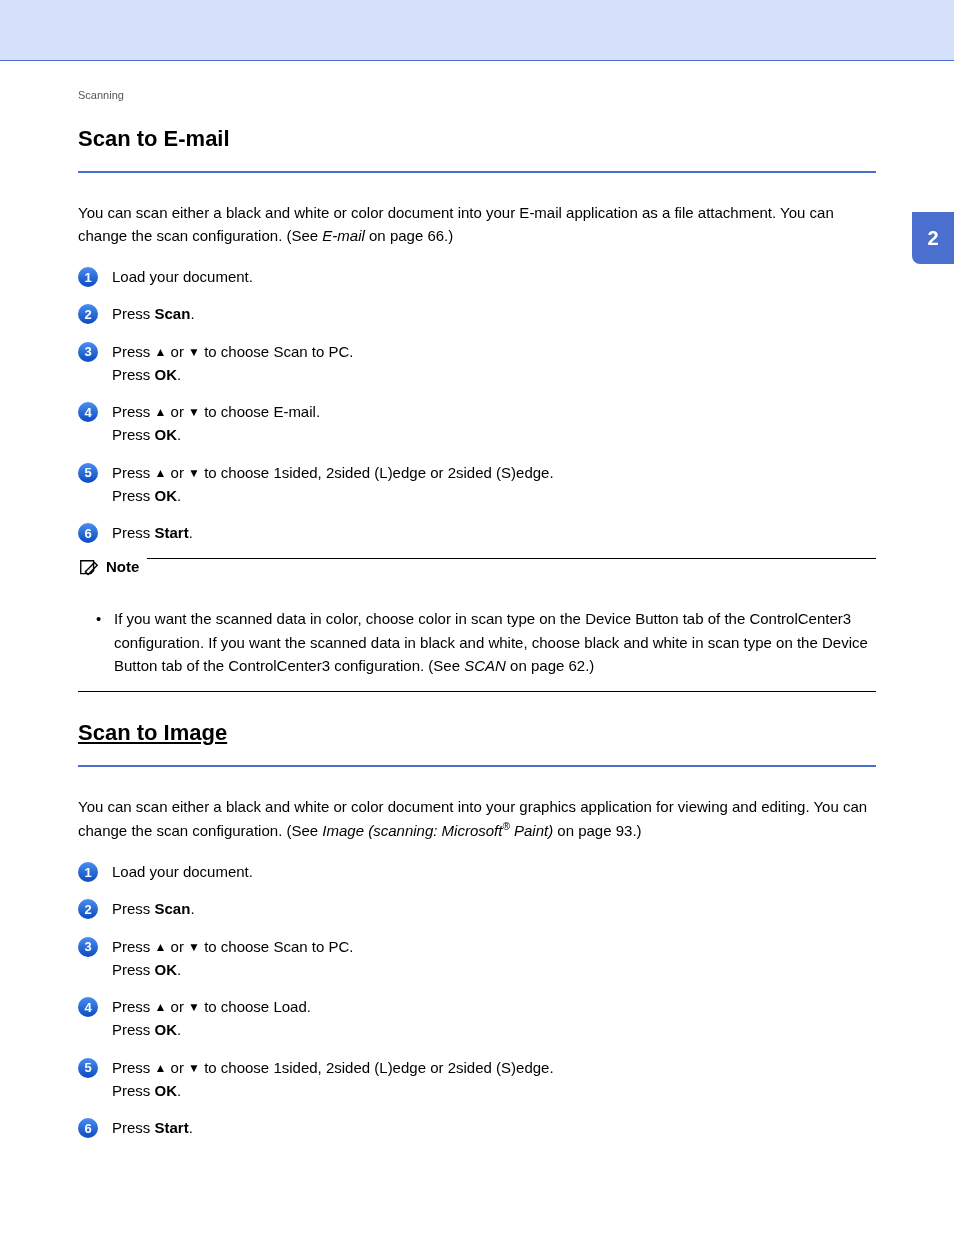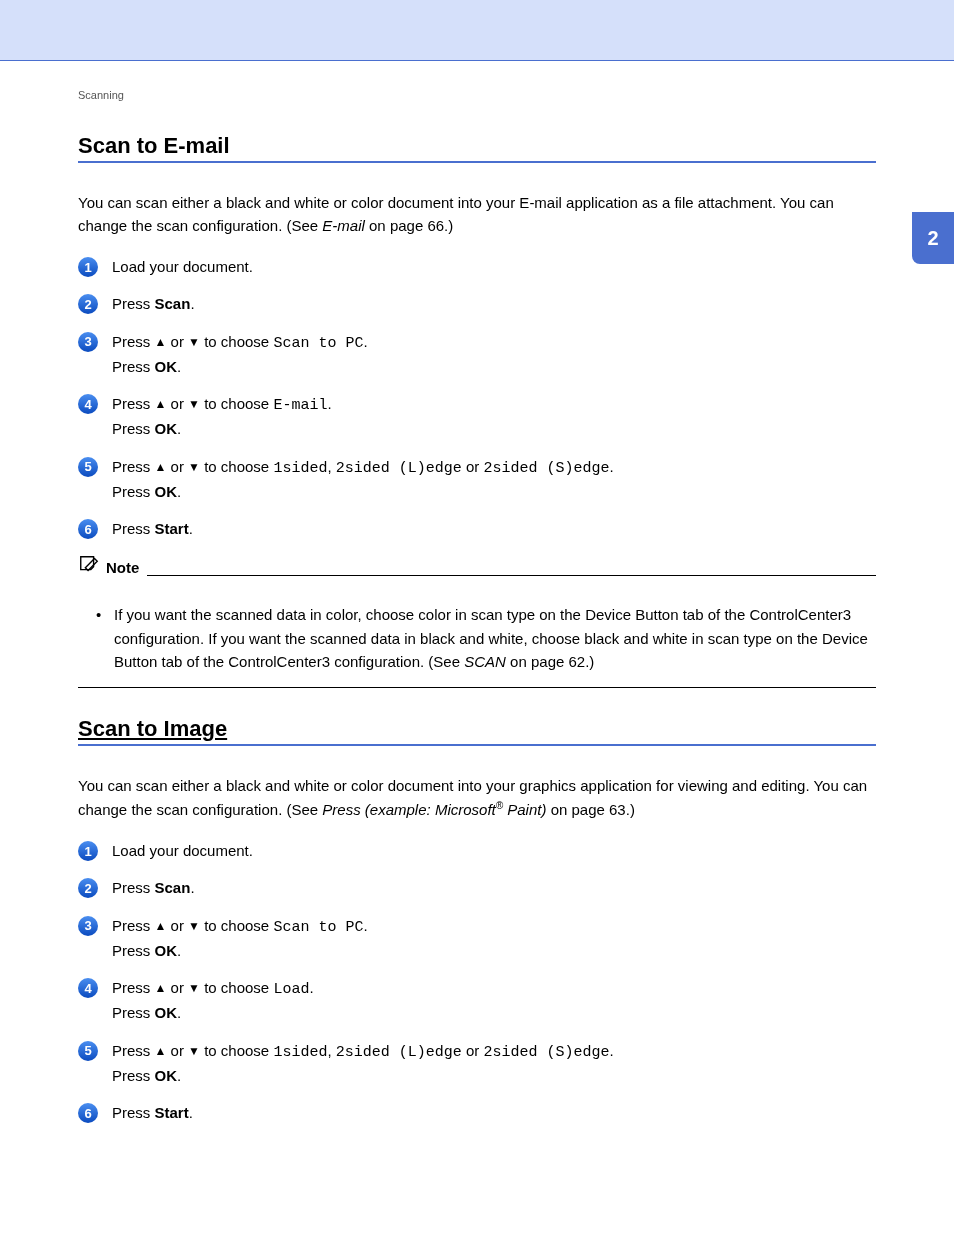--- a/index.html
+++ b/index.html
@@ -1,30 +1,30 @@
 <!DOCTYPE html>
 <html><head>
 <meta charset="utf-8">
 <style>
 html, body { margin:0; padding:0; background:#fff; font-family:Arial,Helvetica,sans-serif; color:#000; }
 .topbar { height:60px; background:#d5e0fa; }
 .divider-top { height:1px; background:#4a6fcf; margin-top:0; }
 .page { width:954px; position:relative; }
 .content { margin:0 78px; padding-top:28px; position:relative; }
-.breadcrumb { font-size:11px; color:#555; margin-bottom:32px; }
-h1.section { font-size:22px; font-weight:bold; margin:0 0 4px 0; padding-bottom:2px; border-bottom:2px solid #4a6fcf; }
+.breadcrumb { font-size:11px; color:#555; margin-bottom:25px; }
+h1.section { font-size:22px; font-weight:bold; margin:0 0 4px 0; padding-bottom:19px; border-bottom:2px solid #4a6fcf; }
 .intro { font-size:15px; line-height:1.5; margin:29px 0 18px 0; }
 .intro .link { font-style:italic; }
 .step { display:flex; align-items:flex-start; margin:10px 0 14px 0; }
 .step-num { flex:0 0 auto; width:20px; height:20px; border-radius:50%; background:linear-gradient(#4a8ef0,#0b4bbf); color:#fff; font-weight:bold; font-size:13px; display:flex; align-items:center; justify-content:center; margin-right:14px; margin-top:2px; }
 .step-body { flex:1; font-size:15px; line-height:1.55; }
-.step-body .mono { font-family:Liberation Mono, monospace; font-size:15px; }
+.step-body .mono { font-family:Liberation Sans, sans-serif; font-size:15px; }
 .step-body .b { font-weight:bold; }
 .arrow { font-size:12px; position:relative; top:-1px; }
-.note-head { display:flex; align-items:flex-end; margin-top:10px; }
+.note-head { display:flex; align-items:flex-start; margin-top:10px; }
 .note-icon { width:22px; height:22px; margin-right:6px; display:flex; align-items:center; justify-content:center; }
 .note-icon svg { width:22px; height:22px; }
 .note-title { font-weight:bold; font-size:15px; margin-right:8px; }
 .note-hr { flex:1; height:1px; background:#000; }
 .note-end { height:1px; background:#000; margin:10px 0 28px 0; }
 ul.note-list { margin:8px 0 0 0; padding:0 0 0 14px; list-style:none; }
 ul.note-list li { position:relative; padding-left:22px; font-size:15px; line-height:1.55; margin-bottom:14px;margin-top:27px; }
 ul.note-list li:before { content:"•"; position:absolute; left:4px; top:0; font-size:15px; }
 .sec2 { margin-top:28px;text-decoration:underline; }
 .intro sup { font-size:10px; vertical-align:super; }
@@ -101,21 +101,21 @@
     </div>
     <ul class="note-list">
       <li>
         <span>If you want the scanned data in color, choose color in scan type on the </span><span class="b">Device Button</span><span> tab of the ControlCenter3 configuration. If you want the scanned data in black and white, choose black and white in scan type on the </span><span class="b">Device Button</span><span> tab of the ControlCenter3 configuration. (See </span><span class="link" style="font-style:italic">SCAN</span><span> on page 62.)</span>
       </li>
     </ul>
     <div class="note-end"></div>
 
     <h1 class="section sec2">Scan to Image</h1>
     <p class="intro">
-      <span>You can scan either a black and white or color document into your graphics application for viewing and editing. You can change the scan configuration. (See </span><span class="link"><span>Press (example: Microsoft</span><sup>®</sup><span> Paint)</span></span><span> on page 63.)</span>
+      <span>You can scan either a black and white or color document into your graphics application for viewing and editing. You can change the scan configuration. (See </span><span class="link"><span>Image (scanning: Microsoft</span><sup>®</sup><span> Paint)</span></span><span> on page 93.)</span>
     </p>
 
     <div class="step">
       <div class="step-num">1</div>
       <div class="step-body">Load your document.</div>
     </div>
 
     <div class="step">
       <div class="step-num">2</div>
       <div class="step-body">

